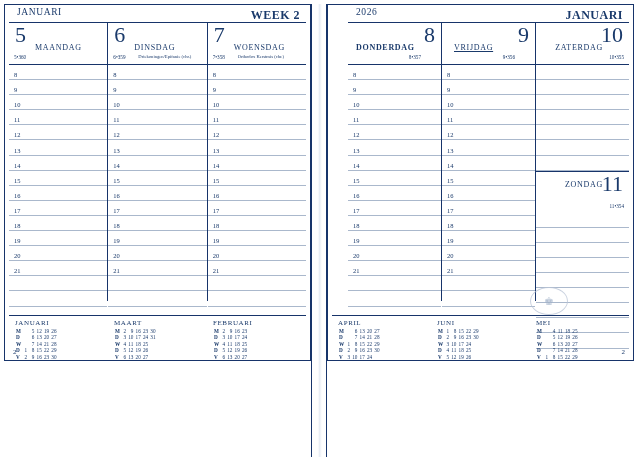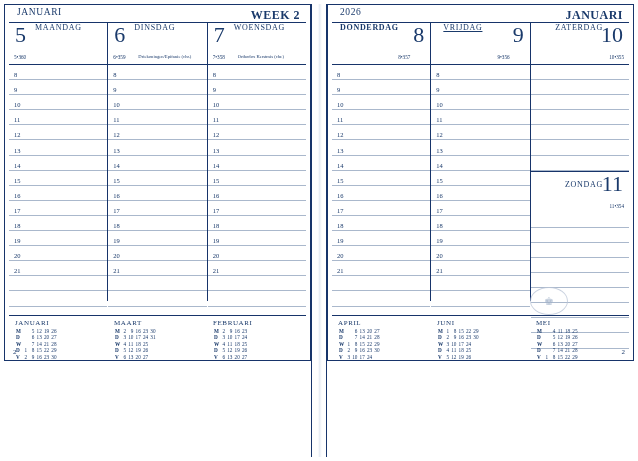--- a/index.html
+++ b/index.html
@@ -24,21 +24,21 @@
   .page {
     position: absolute;
     top: 4px;
     height: 357px;
     background: #ffffff;
     border: 1px solid #17346a;
     box-sizing: border-box;
     overflow: hidden;
   }
   .page.left  { left: 4px;   width: 307px; }
-  .page.right { left: 327px; width: 307px; }
+  .page.right { left: 327px; width: 307px; padding-left: 16px; }
   .gutter {
     position: absolute;
     left: 311px;
     top: 4px;
     width: 16px;
     height: 453px;
     background: #ffffff;
     border-left: 1px solid #17346a;
     border-right: 1px solid #17346a;
     box-sizing: border-box;
@@ -91,21 +91,21 @@
     left: 6px; top: 1px;
     font-size: 22px;
     line-height: 22px;
     font-weight: normal;
   }
   .dayhead .num.right {
     left: auto; right: 6px;
   }
   .dayhead .dname {
     position: absolute;
-    left: 26px; top: 0;
+    left: 26px; top: 20px;
     font-size: 8px;
     letter-spacing: .7px;
     text-transform: uppercase;
   }
   .dayhead .dname.right {
     left: auto; right: 26px;
   }
   .daysub {
     position: relative;
     height: 11px;

